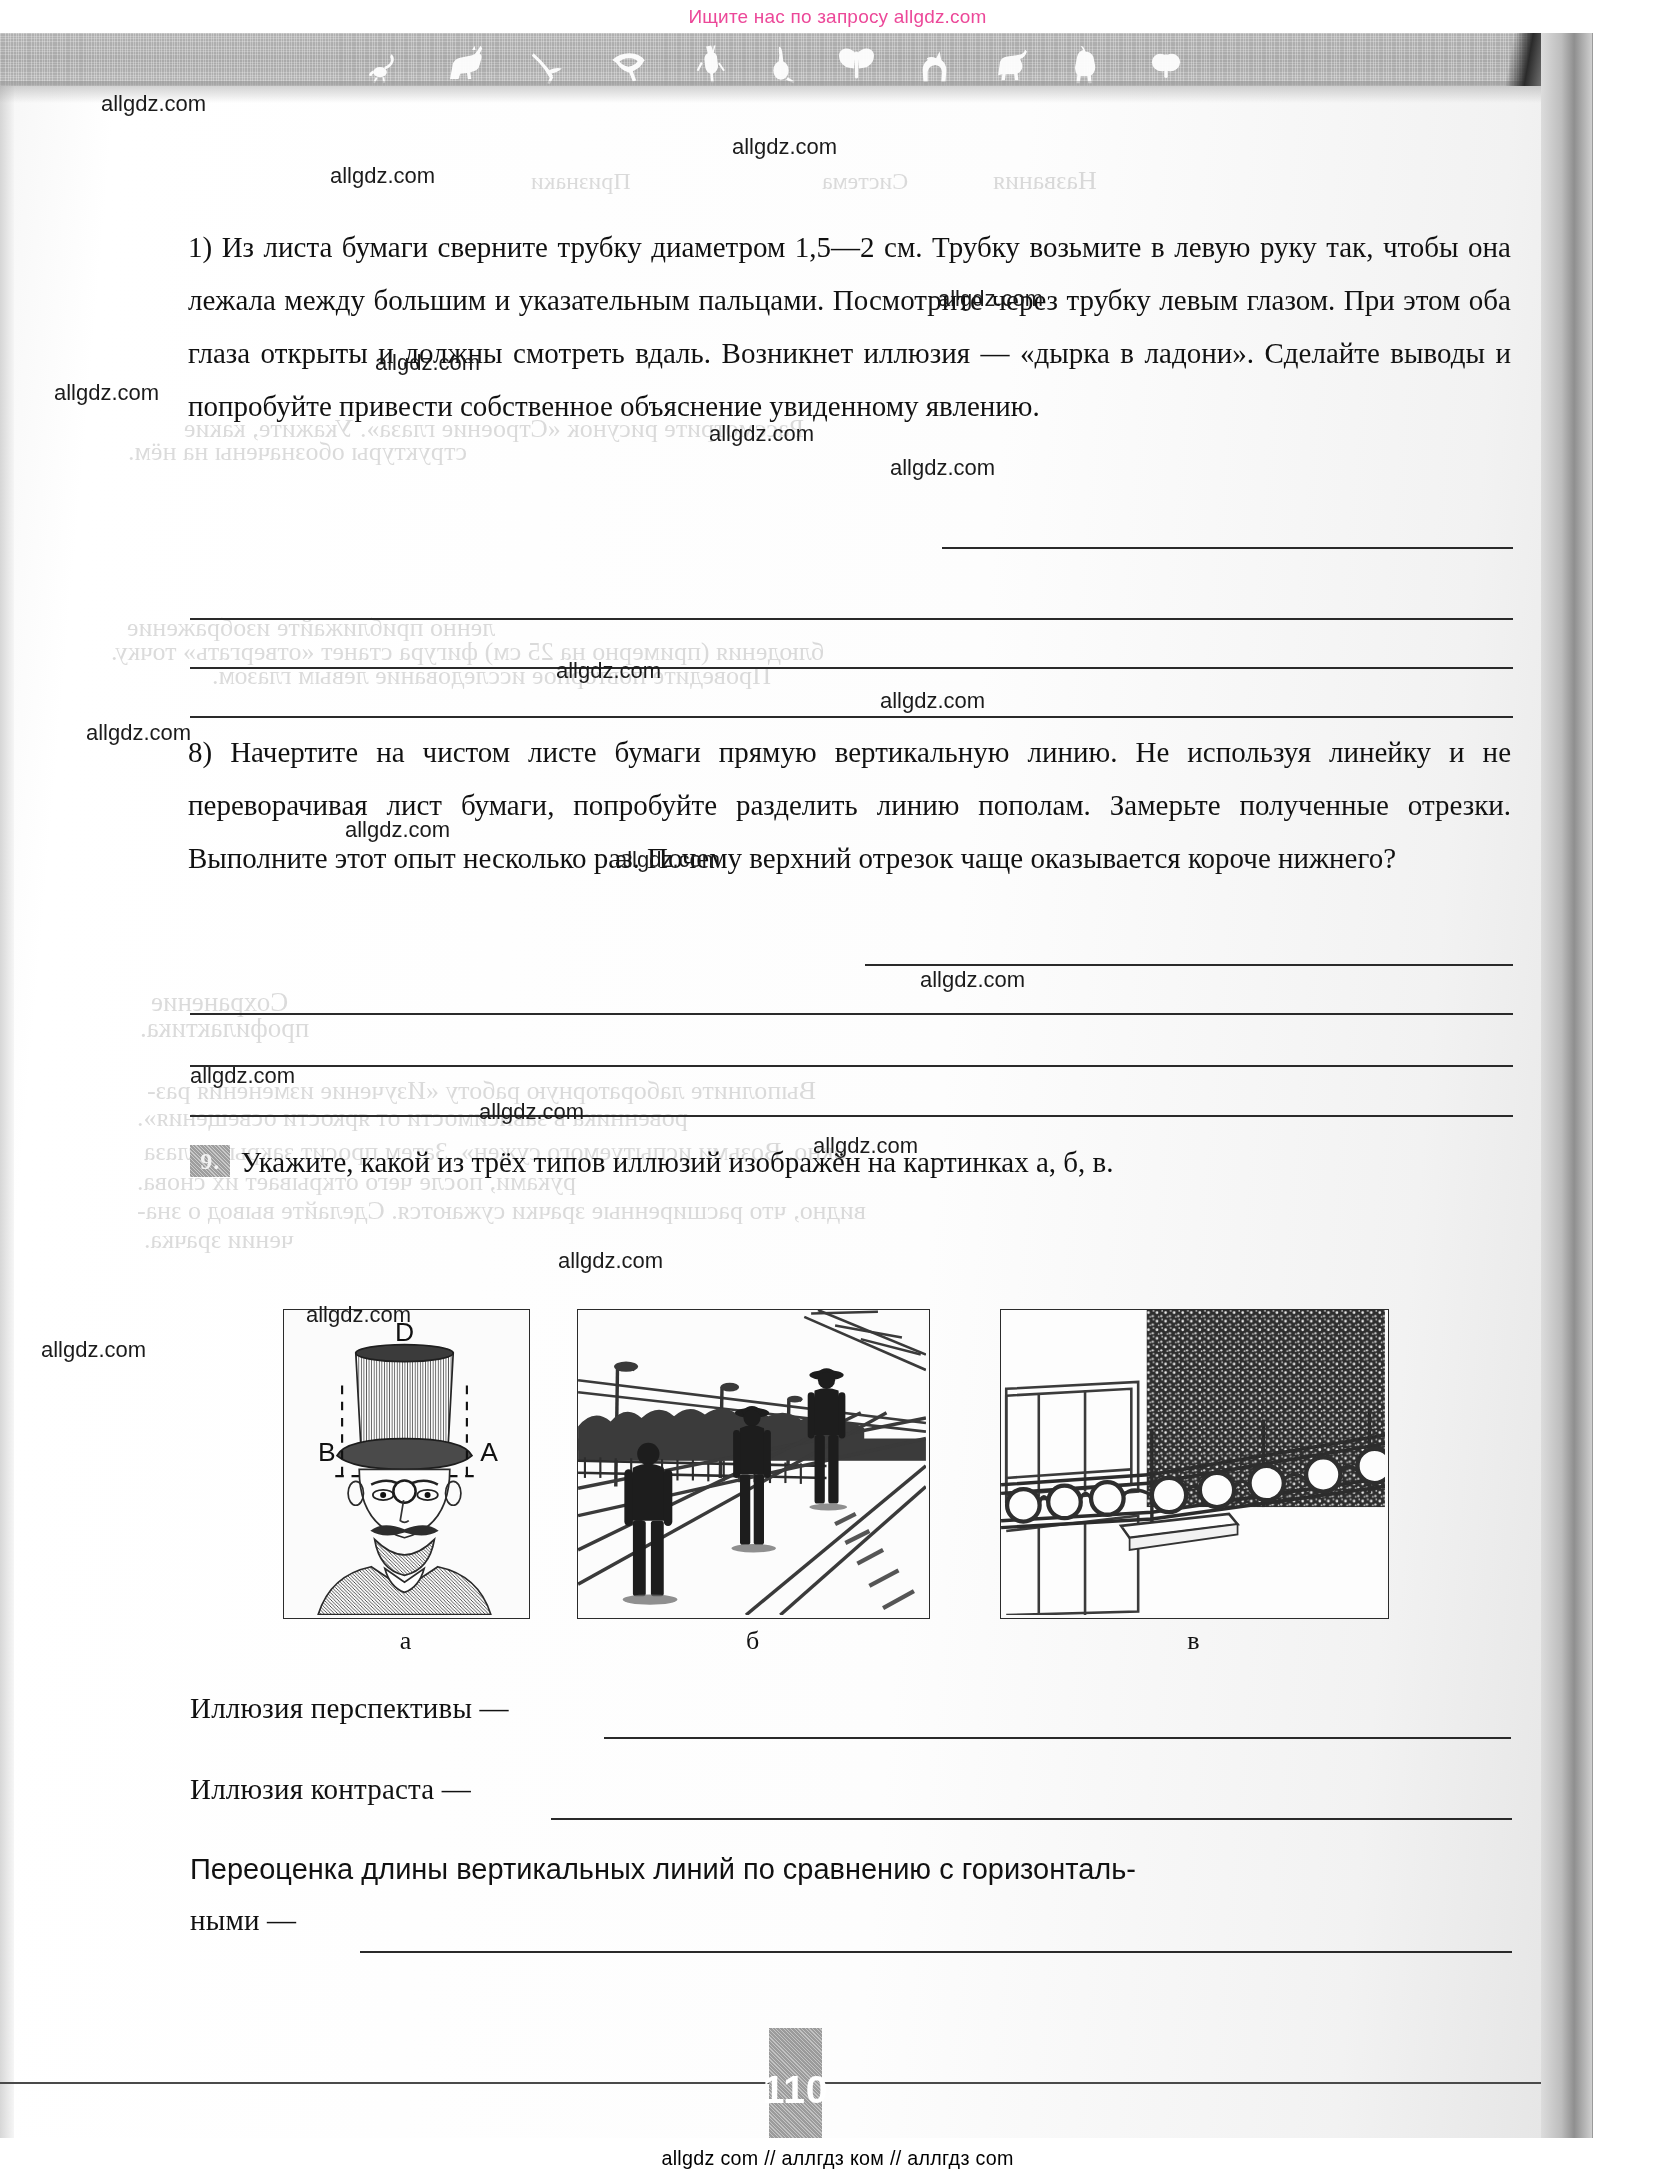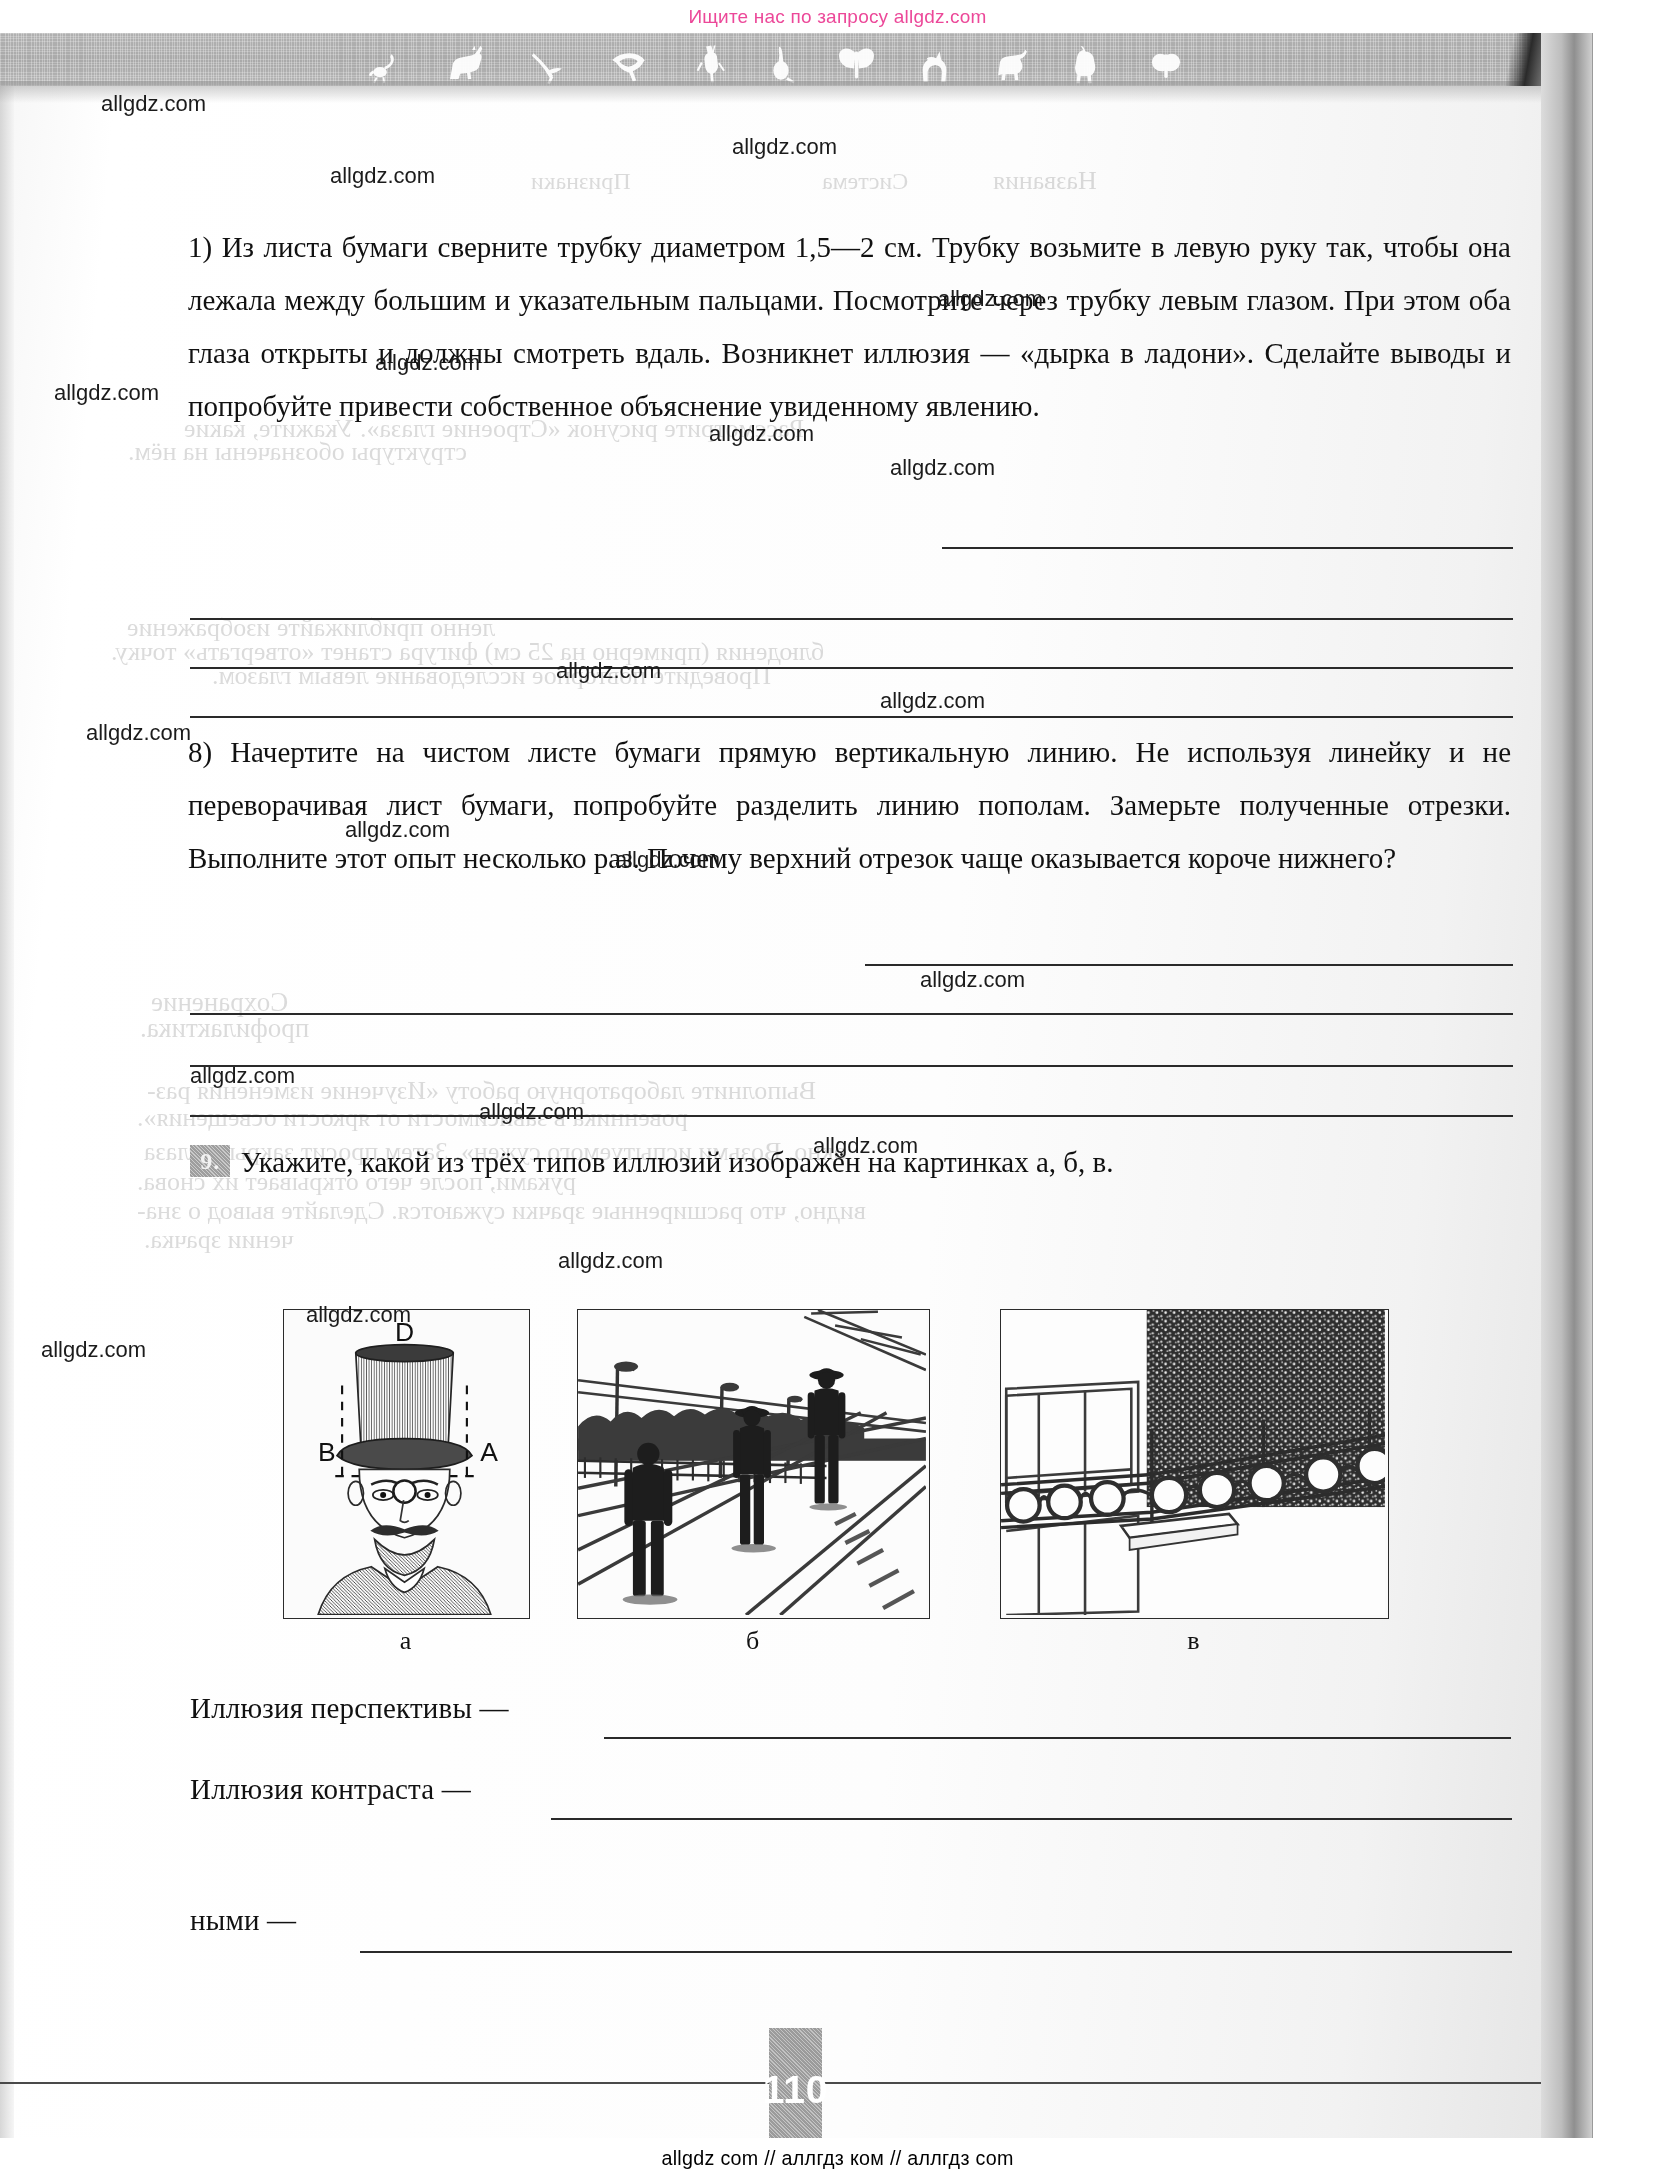--- a/index.html
+++ b/index.html
@@ -630,20 +630,21 @@
       <div class="fig-caption cap-b">б</div>
       <div class="fig-caption cap-c">в</div>
     </div>
 
     <div class="prompt" style="top:1659px">Иллюзия перспективы —</div>
     <div class="ans-line" style="left:604px; top:1704px; width:907px;"></div>
 
     <div class="prompt" style="top:1740px">Иллюзия контраста —</div>
     <div class="ans-line" style="left:551px; top:1785px; width:961px;"></div>
 
+    <div class="prompt-wide" style="top:1820px">Переоценка длины вертикальных линий по сравнению с горизонталь-</div>
     <div class="prompt" style="top:1871px">ными —</div>
     <div class="ans-line" style="left:360px; top:1918px; width:1152px;"></div>
 
     <div class="page-rule" style="top:2049px;"></div>
     <div class="page-badge" style="left:769px; top:1995px;">
       <span>110</span>
     </div>
 
   </div>
 

